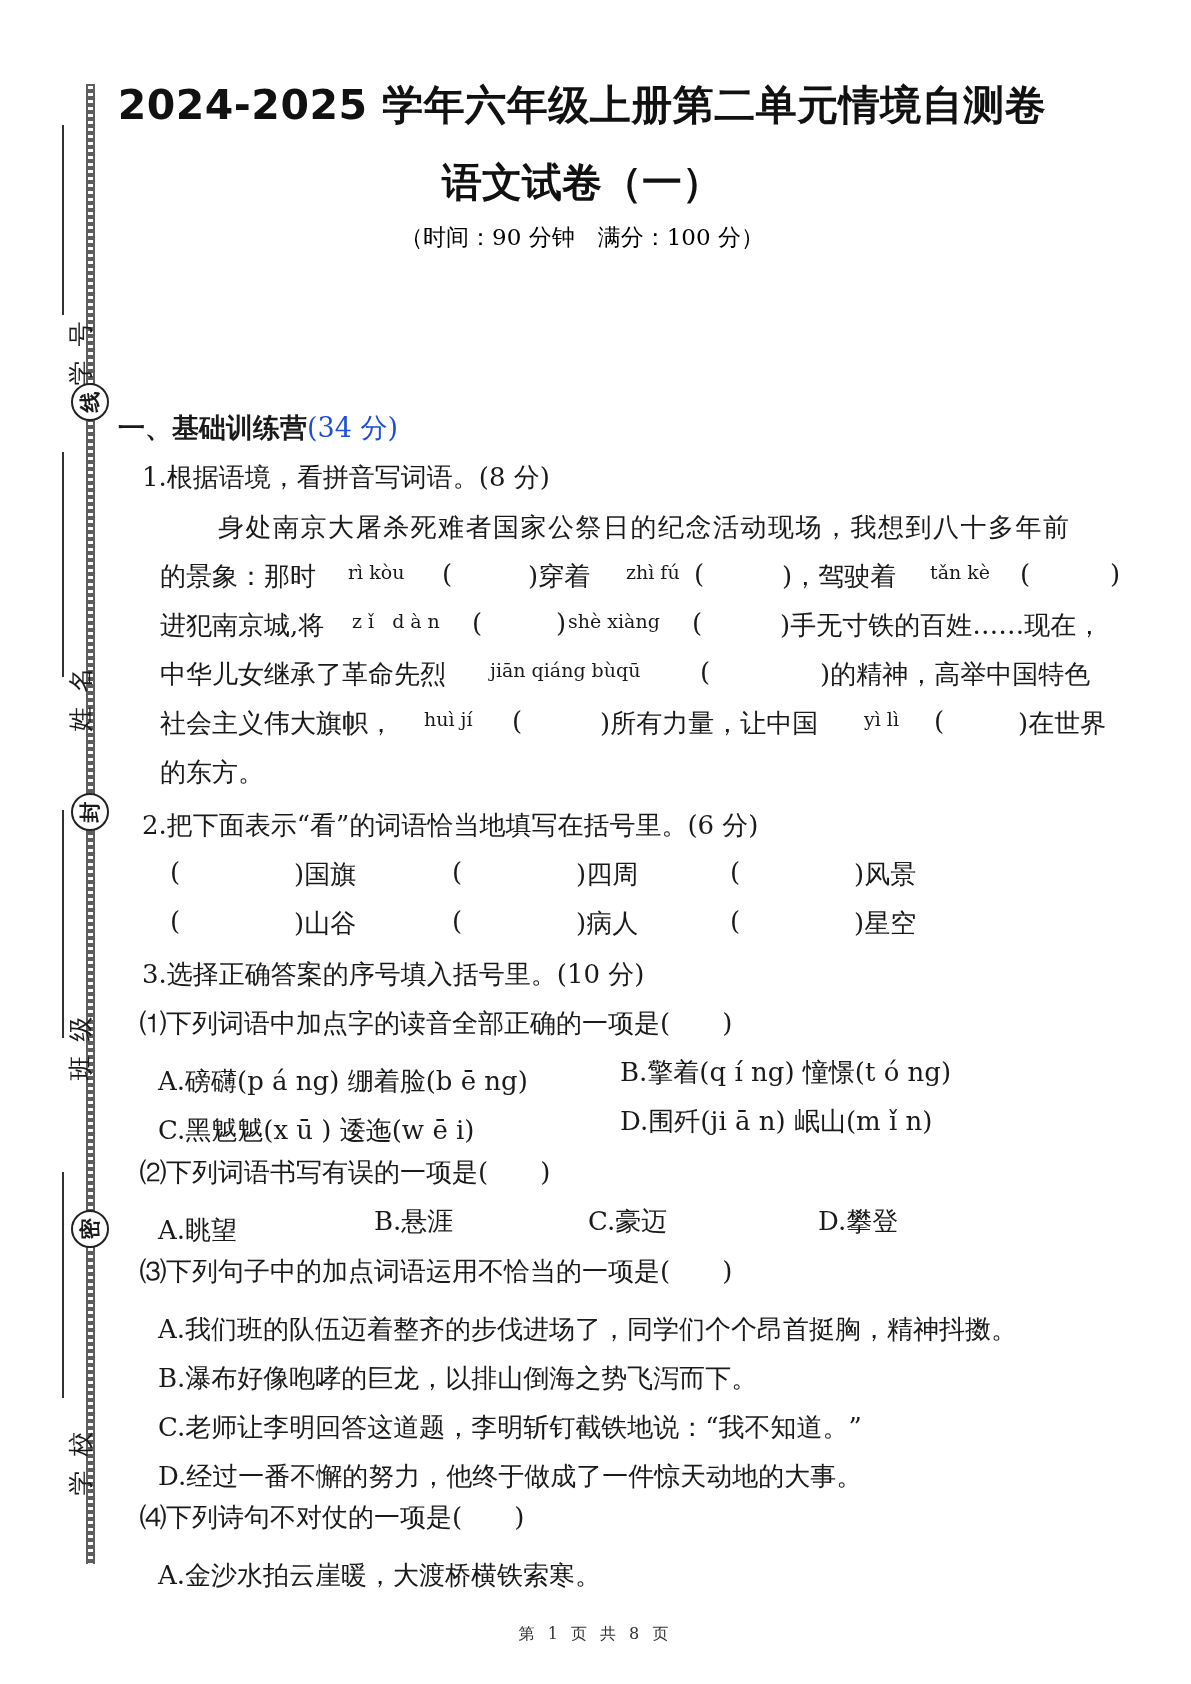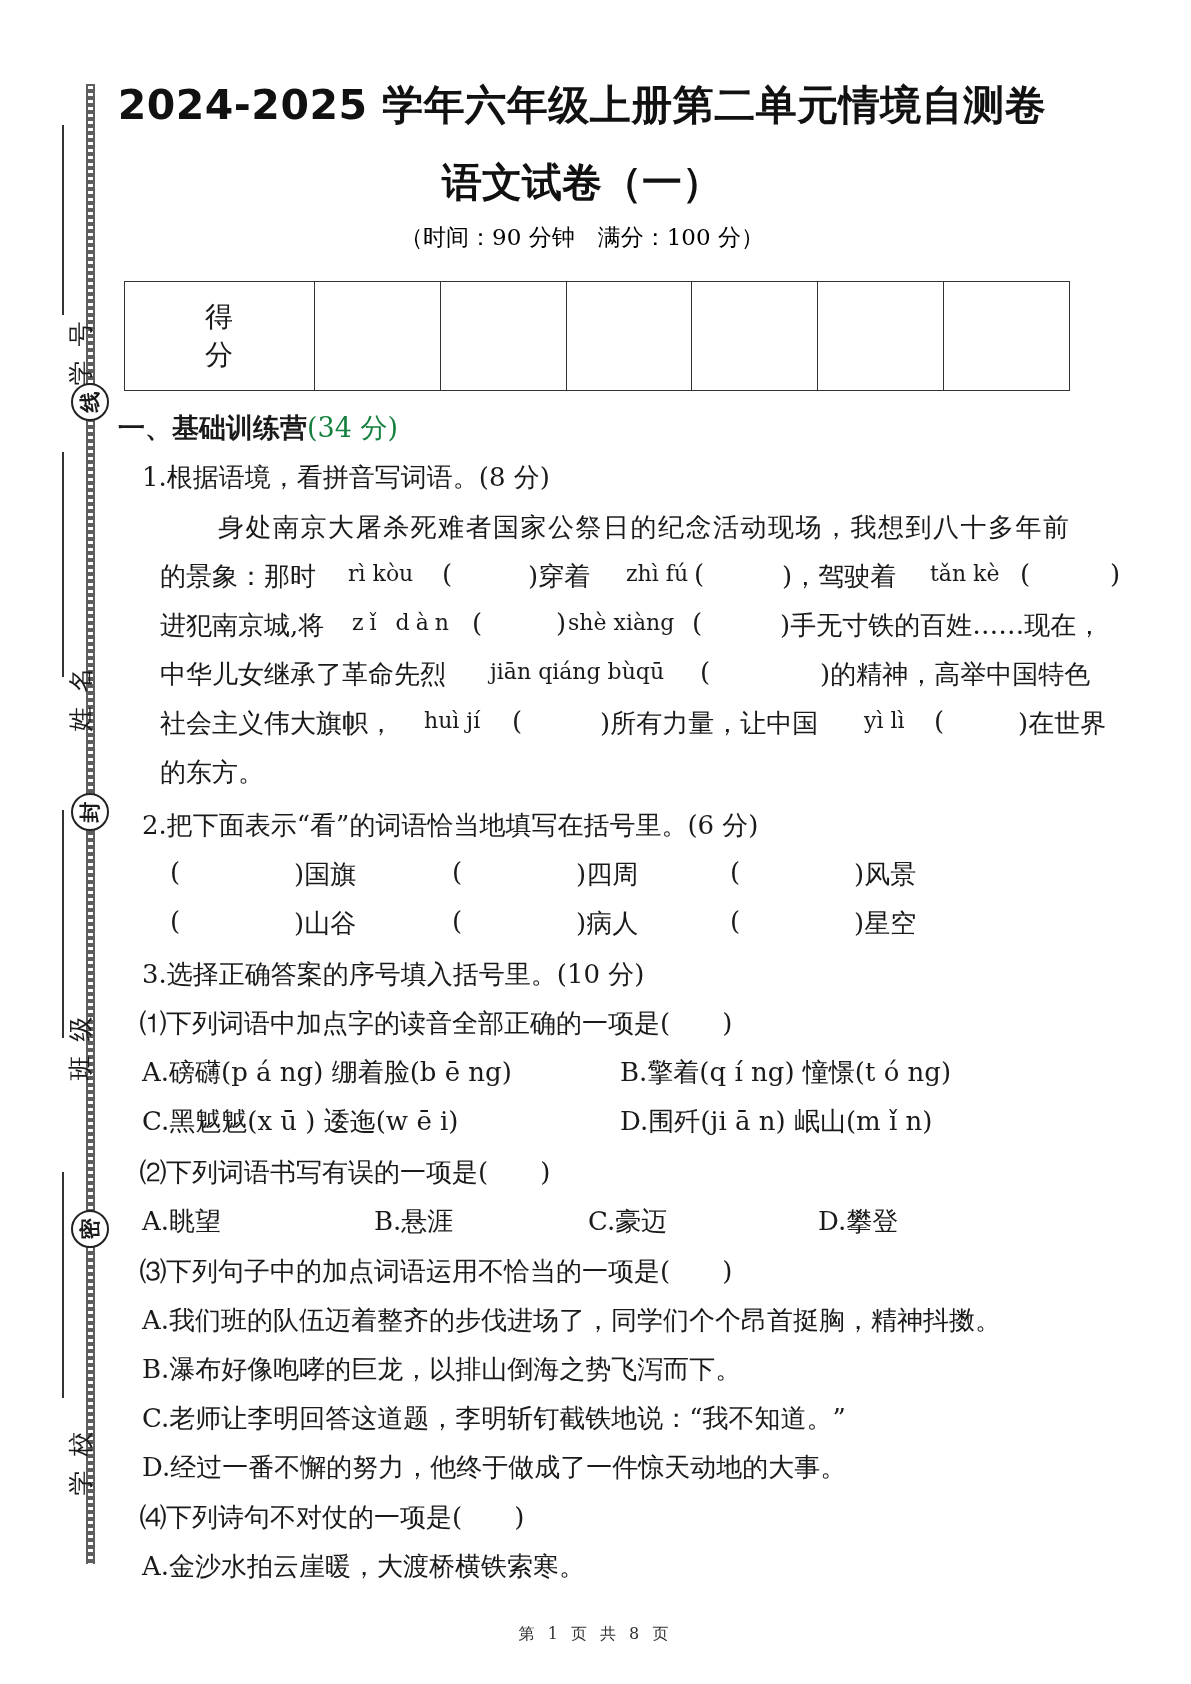--- a/index.html
+++ b/index.html
@@ -25,26 +25,26 @@
     font-family:"DejaVu Sans",sans-serif; font-weight:bold; font-size:40px; color:#111; }
   .meta { position:absolute; left:112px; top:222px; width:940px; text-align:center; font-size:23px; color:#000000; }
 
   
   table.score { position:absolute; left:124px; top:281px; width:946px; height:110px;
     border-collapse:collapse; font-family:"DejaVu Sans",sans-serif; font-size:28px; }
   table.score td { border:1.5px solid #333; text-align:center; height:53px; }
   table.score td.hd { width:160px; letter-spacing:28px; padding-left:28px; }
 
   .section { position:absolute; left:118px; top:410px; font-family:"DejaVu Sans",sans-serif; font-weight:bold; font-size:27px; }
-  .section .pts { font-family:"DejaVu Serif",serif; font-weight:normal; color:#15803d; }
+  .section .pts { font-family:"DejaVu Serif",serif; font-weight:normal; color:#1d4ed8; }
 
   .line { position:absolute; font-size:26px; white-space:nowrap; }
   .q { left:142px; }
-  .opt { left:142px; }
-  .py { font-family:"DejaVu Serif",serif; font-size:22px; }
+  .opt { left:158px;margin-top:9px; }
+  .py { font-family:"DejaVu Serif",serif; font-size:19px; }
   .pos { position:absolute; }
 
   .footer { position:absolute; left:0; width:100%; top:1624px; text-align:center; font-size:16px; color:#333; letter-spacing:4px; }
 </style>
 </head>
 <body>
 
 <div class="binding-bar"></div>
 
 <div class="fill-line" style="top:125px;height:190px;"></div>
@@ -61,29 +61,20 @@
 
 <div class="fill-line" style="top:1172px;height:226px;"></div>
 <div class="side-label" style="top:1440px;">学校</div>
 
 <div class="title">2024-2025 学年六年级上册第二单元情境自测卷</div>
 <div class="subtitle">语文试卷（一）</div>
 <div class="meta">（时间：90 分钟　满分：100 分）</div>
 
 <table class="score">
   <tbody>
-  <tr>
-    <td class="hd">得　分</td>
-    <td></td>
-    <td></td>
-    <td></td>
-    <td></td>
-    <td></td>
-    <td></td>
-  </tr>
 </tbody>
   </table>
 
 <div class="section">
   <span>一、基础训练营</span><span class="pts">(34 分)</span>
 </div>
 
 <div class="line q" style="top:460px;">1.根据语境，看拼音写词语。(8 分)</div>
 
 <div class="line" style="left:218px;top:510px;letter-spacing:1.5px;">身处南京大屠杀死难者国家公祭日的纪念活动现场，我想到八十多年前</div>

